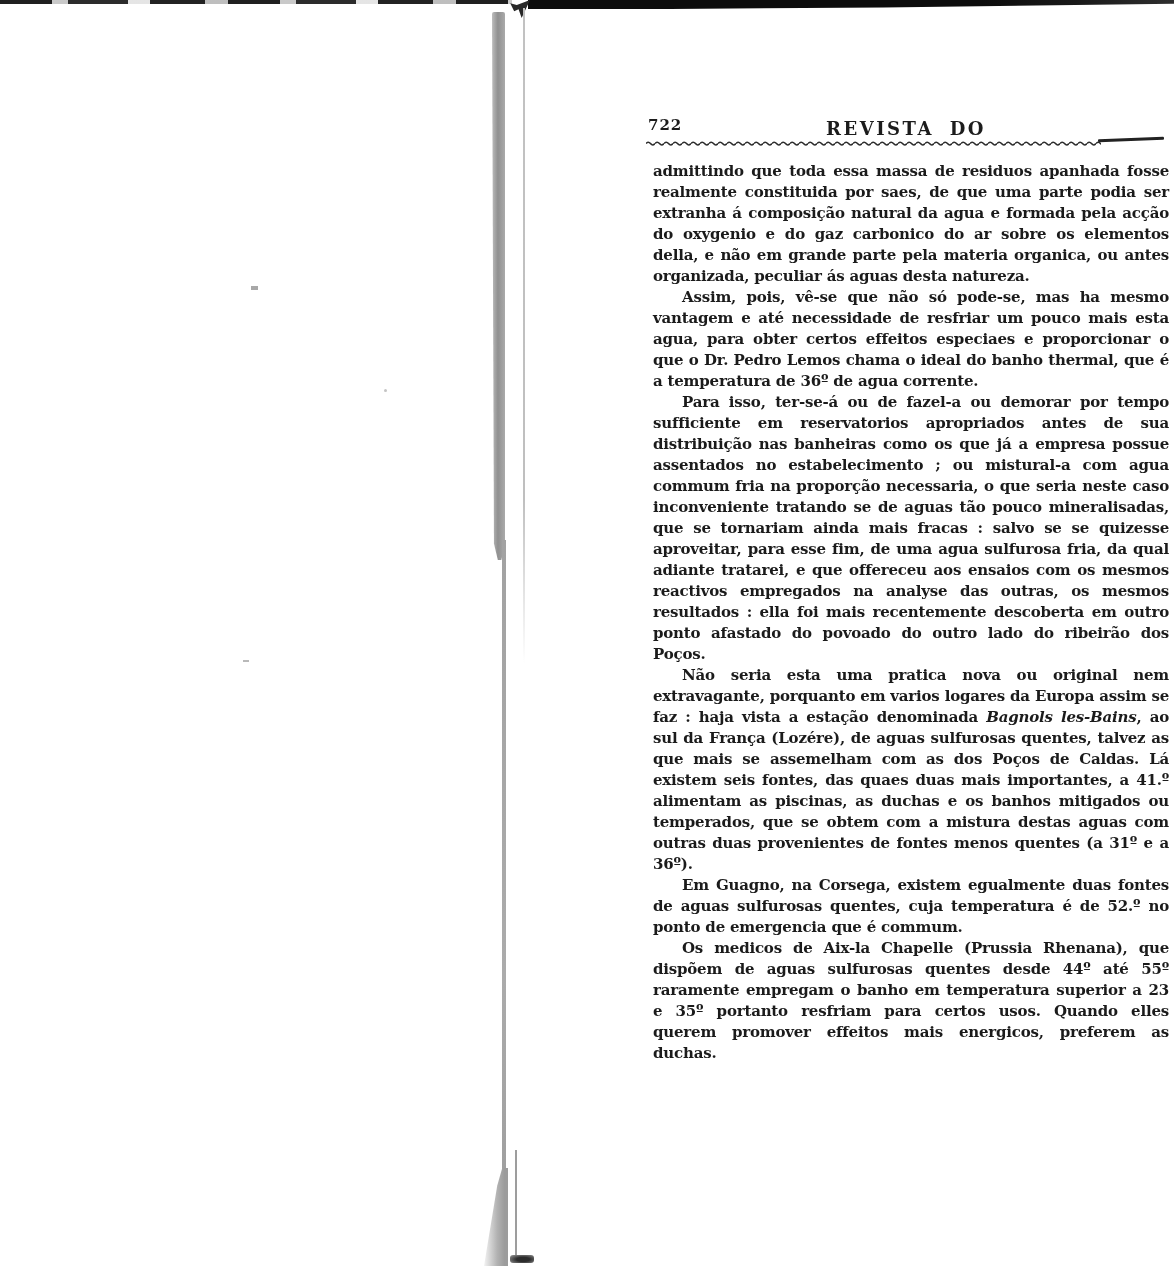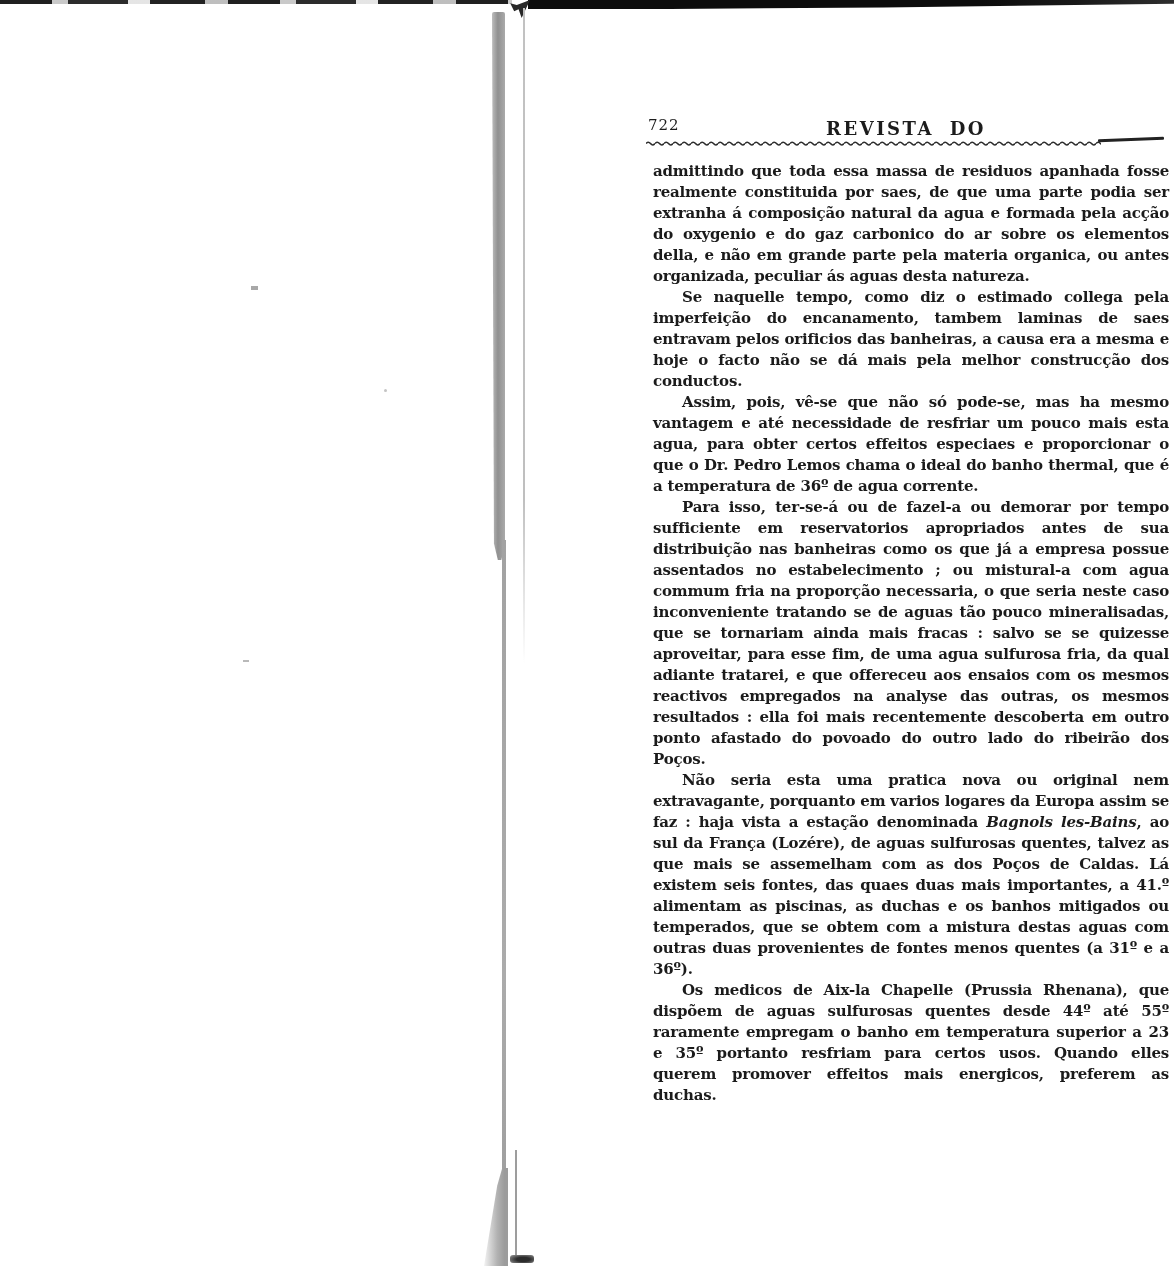--- a/index.html
+++ b/index.html
@@ -60,21 +60,21 @@
   .speck{position:absolute;background:#a8a8a8;}
   .speck.s1{left:251px;top:286px;width:7px;height:4px;}
   .speck.s2{left:243px;top:660px;width:6px;height:2px;background:#b9b9b9;}
   .speck.s3{left:384px;top:389px;width:3px;height:3px;background:#c4c4c4;border-radius:50%;}
 
   
   .column{position:absolute;left:648px;top:0;width:516px;}
   .header-row{position:absolute;left:0;top:116px;width:516px;height:20px;}
   .page-number{
     position:absolute;left:0;top:0;
-    font-size:15px;font-weight:normal;letter-spacing:1px;color:#1c1c1c;
+    font-size:15px;font-weight:bold;letter-spacing:1px;color:#1c1c1c;
   }
   .journal-title{
     position:absolute;left:0;top:2px;width:100%;text-align:center;
     font-size:18px;font-weight:bold;letter-spacing:2.5px;word-spacing:7px;color:#1c1c1c;
   }
   .header-rule{position:absolute;left:-2px;top:140px;}
   .rule-straight{
     position:absolute;left:450px;top:138px;width:66px;height:2.6px;
     background:#222;transform:rotate(-2.2deg);border-radius:1px;
   }
@@ -118,21 +118,21 @@
         <pattern id="wave" width="9" height="7" patternUnits="userSpaceOnUse">
           <path d="M0,3.6 Q2.25,0.9 4.5,3.6 T9,3.6" fill="none" stroke="#2d2d2d" stroke-width="1.6"></path>
         </pattern>
       </defs>
       <rect width="455" height="7" fill="url(#wave)"></rect>
     </svg>
     <div class="rule-straight"></div>
 
     <div class="body-text">
       <p class="noindent">admittindo que toda essa massa de residuos apanhada fosse realmente constituida por saes, de que uma parte podia ser extranha á composição natural da agua e formada pela acção do oxygenio e do gaz carbonico do ar sobre os elementos della, e não em grande parte pela materia organica, ou antes organizada, peculiar ás aguas desta natureza.</p>
-      <p>Se naquelle tempo, como diz o estimado collega pela imperfeição do encanamento, tambem laminas de saes entravam pelos orificios das banheiras, a causa era a mesma e hoje o facto não se dá mais pela melhor construcção dos conductos.</p>
       <p>Assim, pois, vê-se que não só pode-se, mas ha mesmo vantagem e até necessidade de resfriar um pouco mais esta agua, para obter certos effeitos especiaes e proporcionar o que o Dr. Pedro Lemos chama o ideal do banho thermal, que é a temperatura de 36º de agua corrente.</p>
       <p>Para isso, ter-se-á ou de fazel-a ou demorar por tempo sufficiente em reservatorios apropriados antes de sua distribuição nas banheiras como os que já a empresa possue assentados no estabelecimento ; ou mistural-a com agua commum fria na proporção necessaria, o que seria neste caso inconveniente tratando se de aguas tão pouco mineralisadas, que se tornariam ainda mais fracas : salvo se se quizesse aproveitar, para esse fim, de uma agua sulfurosa fria, da qual adiante tratarei, e que offereceu aos ensaios com os mesmos reactivos empregados na analyse das outras, os mesmos resultados : ella foi mais recentemente descoberta em outro ponto afastado do povoado do outro lado do ribeirão dos Poços.</p>
       <p><span>Não seria esta uma pratica nova ou original nem extravagante, porquanto em varios logares da Europa assim se faz : haja vista a estação denominada </span><em>Bagnols les-Bains</em><span>, ao sul da França (Lozére), de aguas sulfurosas quentes, talvez as que mais se assemelham com as dos Poços de Caldas. Lá existem seis fontes, das quaes duas mais importantes, a 41.º alimentam as piscinas, as duchas e os banhos mitigados ou temperados, que se obtem com a mistura destas aguas com outras duas provenientes de fontes menos quentes (a 31º e a 36º).</span></p>
+      <p>Em Guagno, na Corsega, existem egualmente duas fontes de aguas sulfurosas quentes, cuja temperatura é de 52.º no ponto de emergencia que é commum.</p>
       <p>Os medicos de Aix-la Chapelle (Prussia Rhenana), que dispõem de aguas sulfurosas quentes desde 44º até 55º raramente empregam o banho em temperatura superior a 23 e 35º portanto resfriam para certos usos. Quando elles querem promover effeitos mais energicos, preferem as duchas.</p>
     </div>
 
   </div>
 </div>
 
 </body></html>

